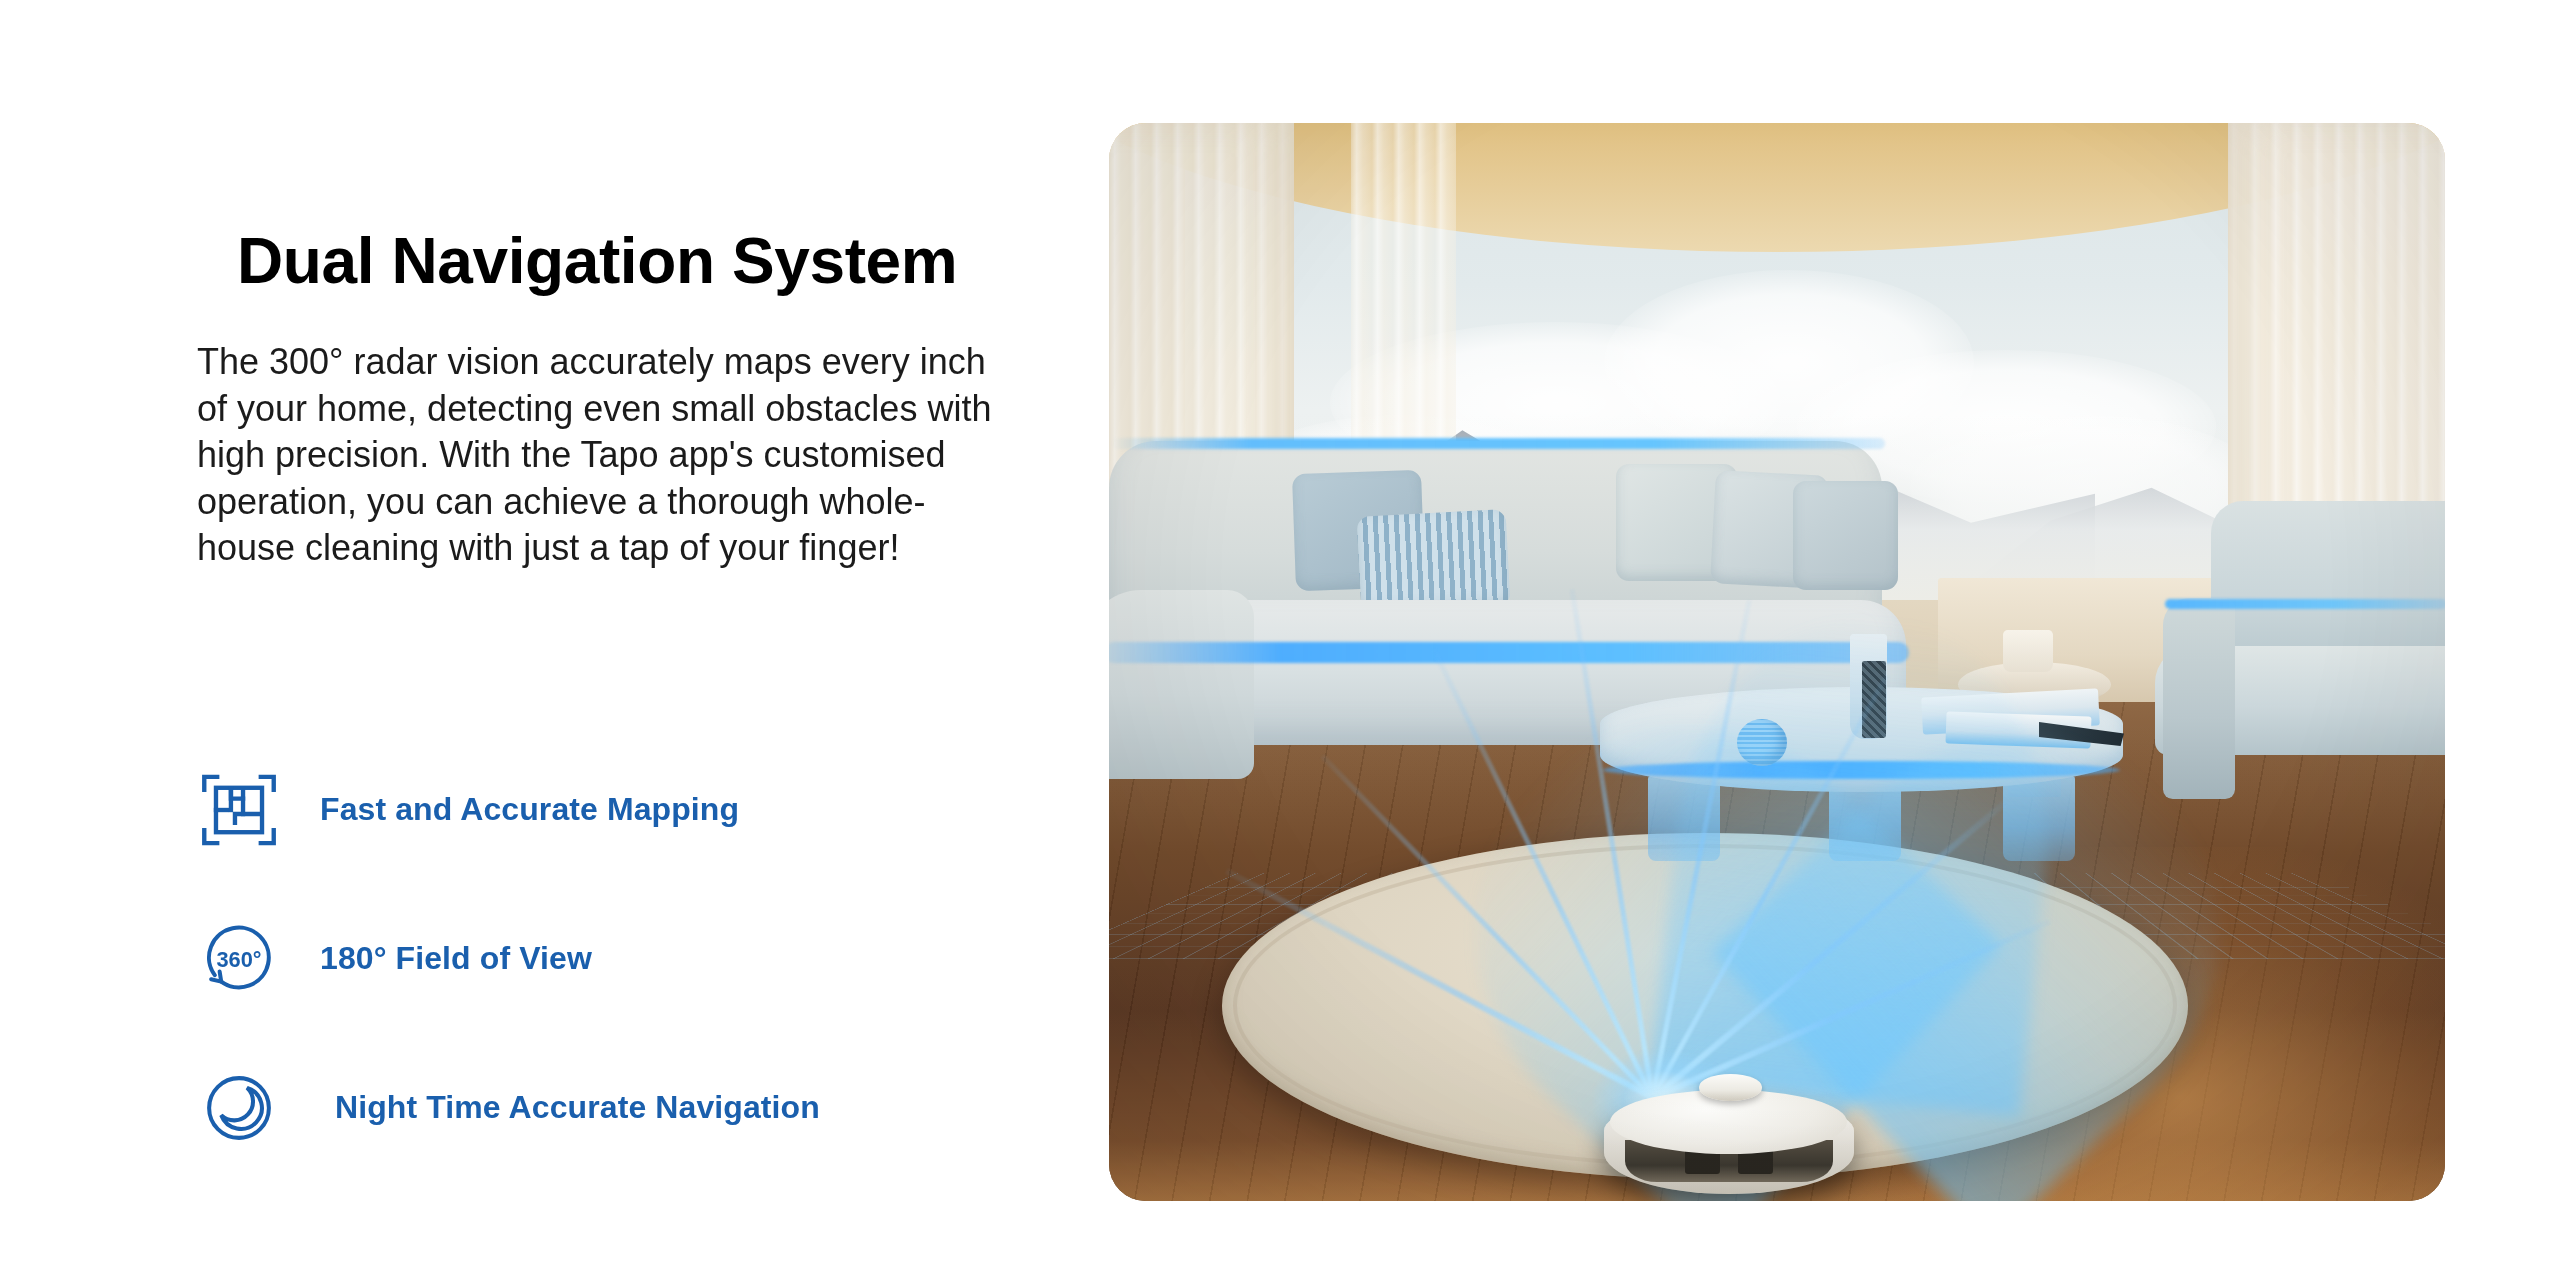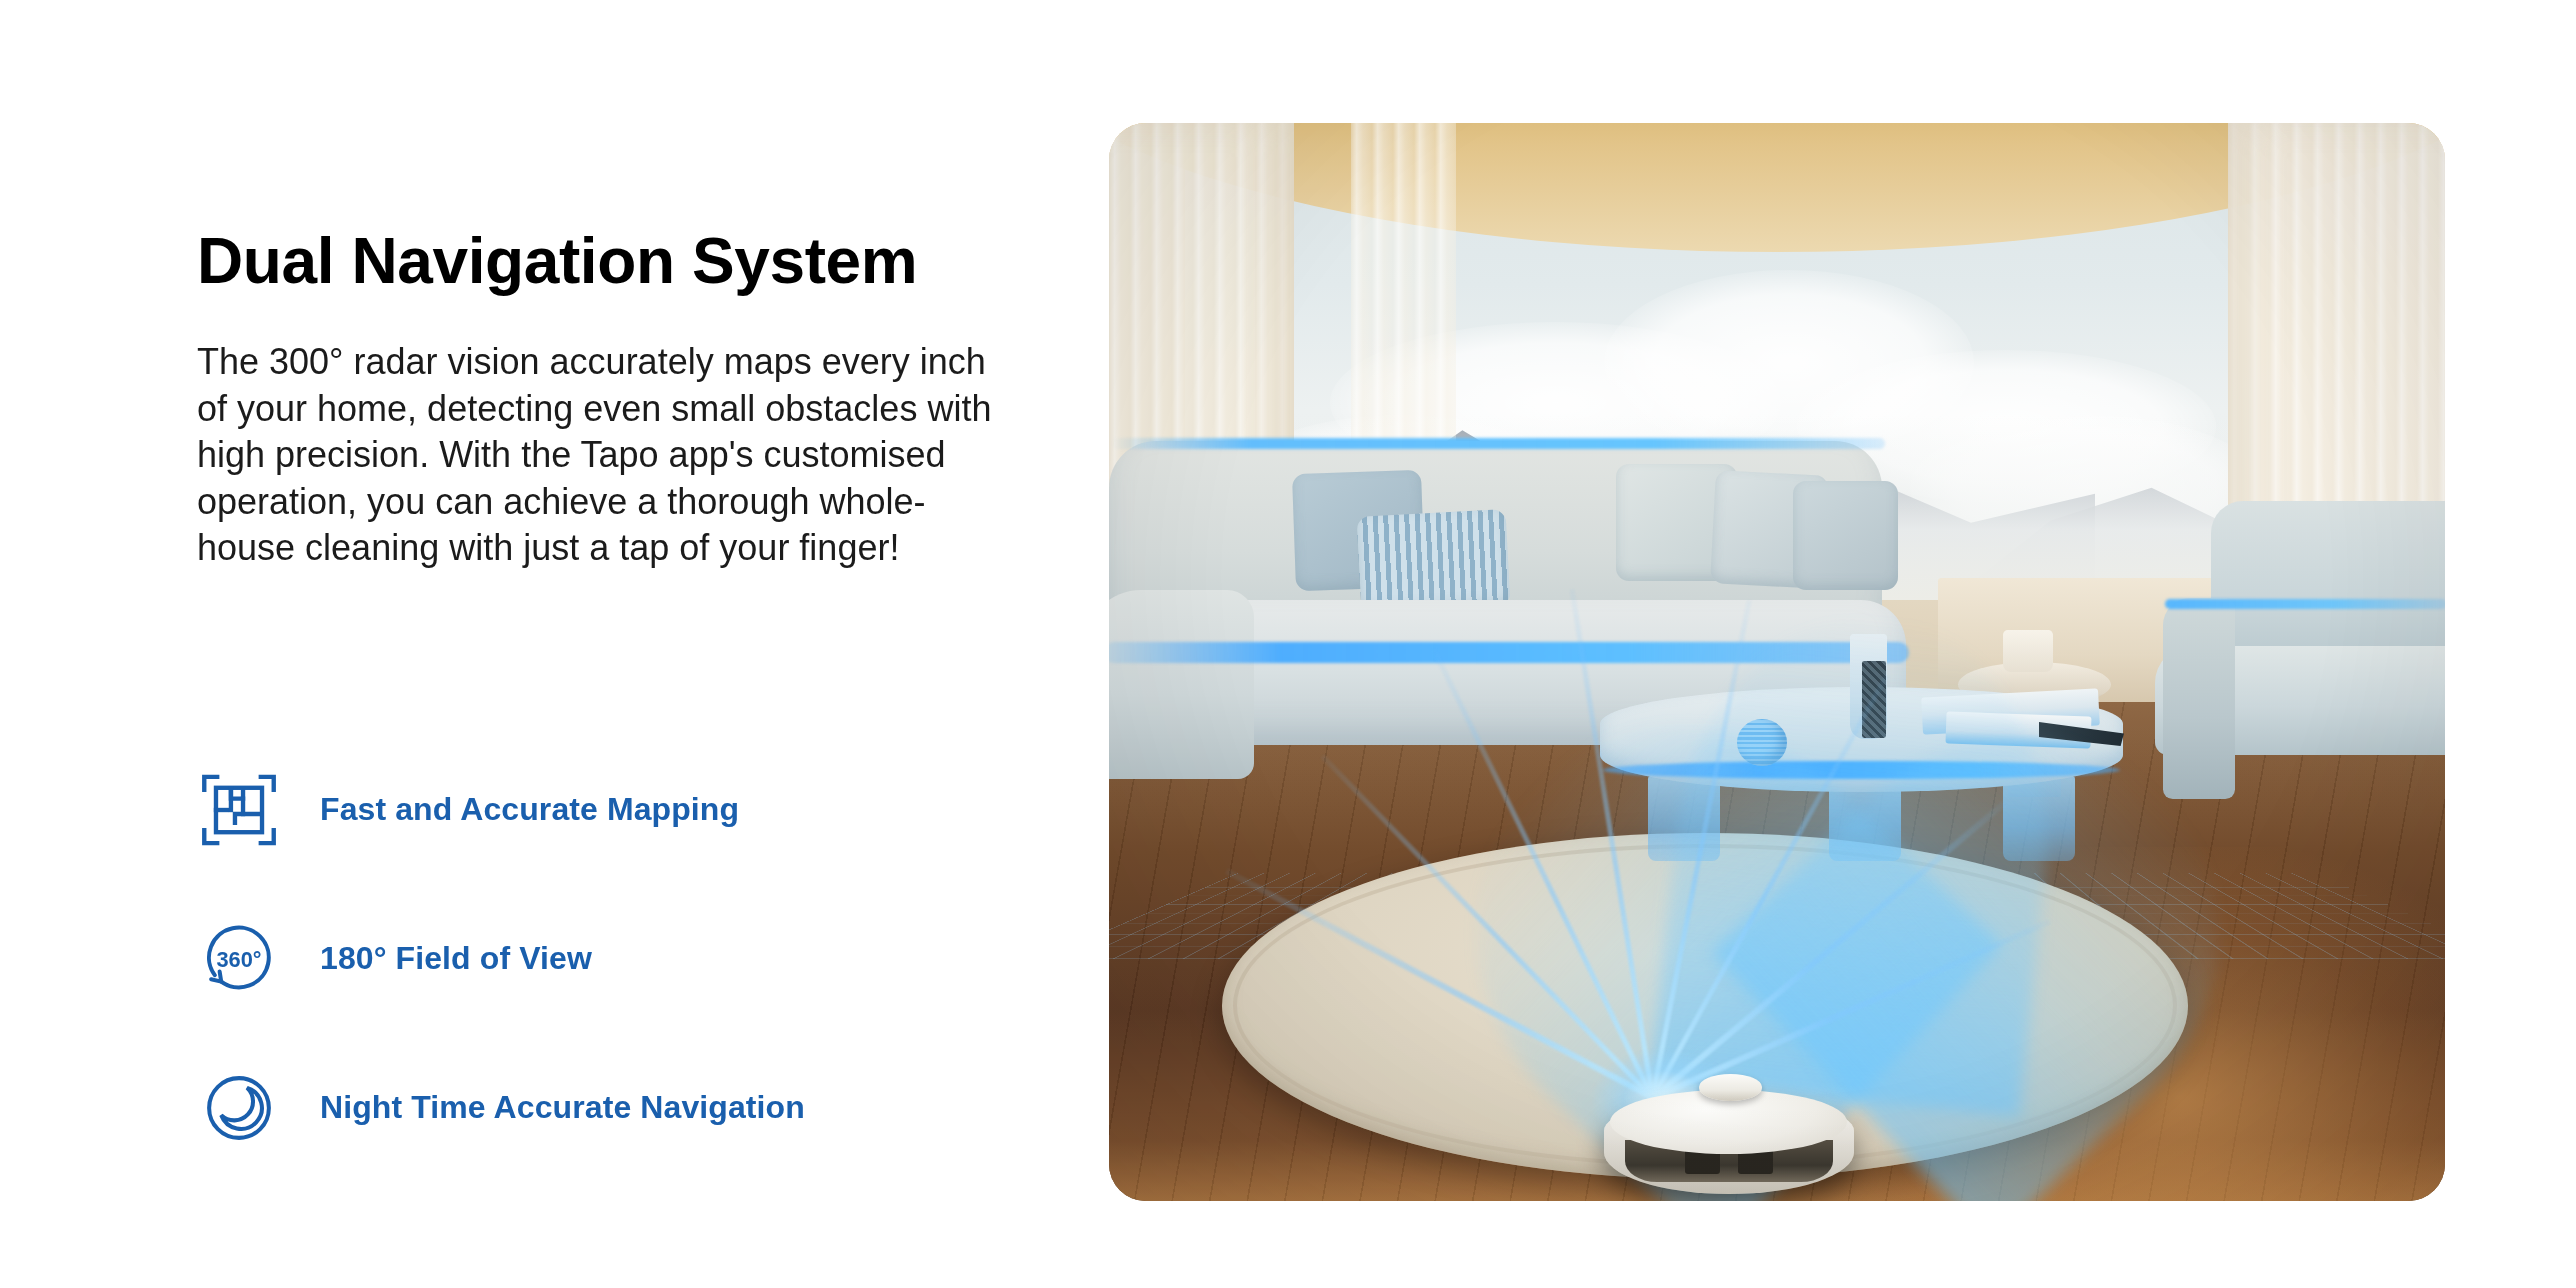--- a/index.html
+++ b/index.html
@@ -29,21 +29,21 @@
   }
 
   .headline {
     font-size: 64px;
     font-weight: 700;
     line-height: 1.08;
     color: #000000;
     letter-spacing: -0.4px;
     white-space: nowrap;
   }
-  .headline-line-2 { margin-top: 3.2px; }
+  .headline-line-2 { margin-top: 3.2px; margin-left: 40px; }
 
   .body-copy {
     margin-top: 43px;
     font-size: 36px;
     line-height: 1.29;
     color: #1b1b1b;
     font-weight: 400;
     max-width: 797px;
   }
 
@@ -54,21 +54,21 @@
     top: 761px;
     width: 845px;
   }
 
   .feature-row {
     display: flex;
     align-items: center;
     height: 97px;
     margin-bottom: 52px;
   }
-  .feature-row:last-child { margin-bottom: 0; }
+  .feature-row:last-child { margin-bottom: 0; gap: 15px; }
 
   .feature-icon {
     width: 97px;
     min-width: 97px;
     height: 89px;
     display: flex;
     align-items: center;
     justify-content: flex-start;
   }
 

